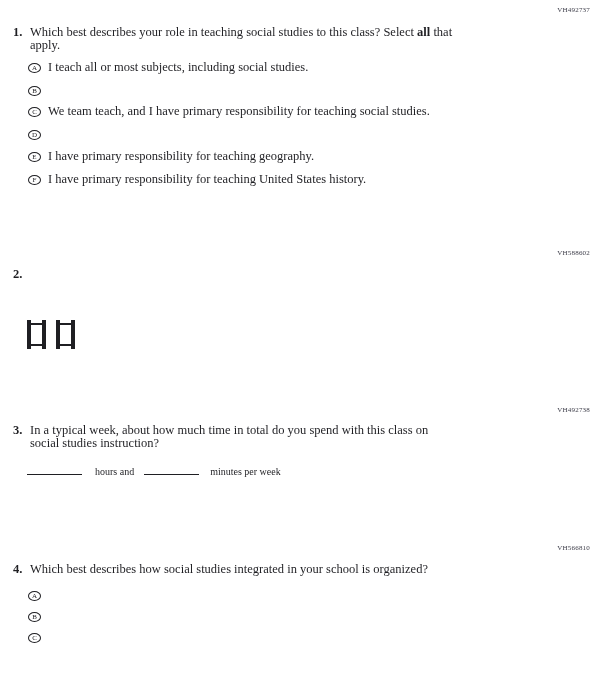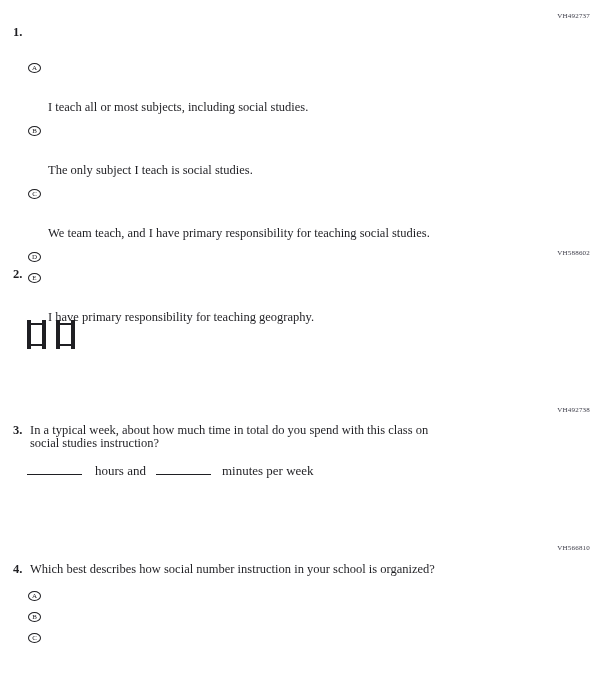--- a/index.html
+++ b/index.html
@@ -58,21 +58,20 @@
     border: 1px solid #1f1f23;
     border-radius: 50%;
     font-size: 7px;
     line-height: 8.5px;
     text-align: center;
     color: #1f1f23;
   }
   .opt .otext {
     white-space: pre-line;
     line-height: 13.4px;
-    margin-top: 40px;
   }
   .boxrow {
     position: absolute;
     left: 27px;
     top: 323px;
   }
   .dbox {
     position: relative;
     display: inline-block;
     width: 19px;
@@ -89,66 +88,68 @@
     bottom: -5px;
     width: 4px;
     background: #1f1f23;
   }
   .dbox::before { left: 0; }
   .dbox::after { right: 0; }
   .blankrow {
     position: absolute;
     left: 27px;
     top: 462px;
-    font-size: 13px;
+    font-size: 10px;
   }
   .blank {
     display: inline-block;
     width: 55px;
     height: 13px;
     border-bottom: 1.3px solid #1f1f23;
     vertical-align: baseline;
   }
   .blank-1 { margin-right: 13px; }
   .lbl-hours { margin-right: 10px; }
   .blank-2 { margin-right: 11px; }
 </style>
 </head>
 <body>
 
 <div id="page">
 
-  <div class="code" style="top:12px">VH492737</div>
+  <div class="code" style="top:6px">VH492737</div>
 
   <div class="qblock" style="top:26px">
     <div class="qnum">1.</div>
+    <div class="qtext"><span>Which best describes your role in teaching social studies to this class? Select </span><b>all</b><span> that
+apply.</span></div>
   </div>
 
   <div class="opts opts-1" style="top:61px">
     <div class="opt">
       <span class="bubble">A</span>
       <span class="otext">I teach all or most subjects, including social studies.</span>
     </div>
     <div class="opt">
       <span class="bubble">B</span>
-      <span class="otext">The only subject I teach is social studies.</span>
     </div>
     <div class="opt">
       <span class="bubble">C</span>
       <span class="otext">We team teach, and I have primary responsibility for teaching social studies.</span>
     </div>
     <div class="opt">
       <span class="bubble">D</span>
     </div>
     <div class="opt">
       <span class="bubble">E</span>
       <span class="otext">I have primary responsibility for teaching geography.</span>
     </div>
     <div class="opt">
       <span class="bubble">F</span>
+      <span class="otext">I have primary responsibility for teaching United States history.</span>
     </div>
   </div>
 
   <div class="code" style="top:249px">VH588602</div>
 
   <div class="qblock" style="top:268px">
     <div class="qnum">2.</div>
   </div>
 
   <div class="boxrow">
@@ -165,21 +166,21 @@
   </div>
 
   <div class="blankrow">
     <span class="blank blank-1"></span><span class="lbl-hours">hours and</span><span class="blank blank-2"></span><span>minutes per week</span>
   </div>
 
   <div class="code" style="top:544px">VH566810</div>
 
   <div class="qblock" style="top:563px">
     <div class="qnum">4.</div>
-    <div class="qtext">Which best describes how social number instruction in your school is organized?</div>
+    <div class="qtext">Which best describes how social studies integrated in your school is organized?</div>
   </div>
 
   <div class="opts opts-4" style="top:589px">
     <div class="opt">
       <span class="bubble">A</span>
     </div>
     <div class="opt">
       <span class="bubble">B</span>
     </div>
     <div class="opt">

